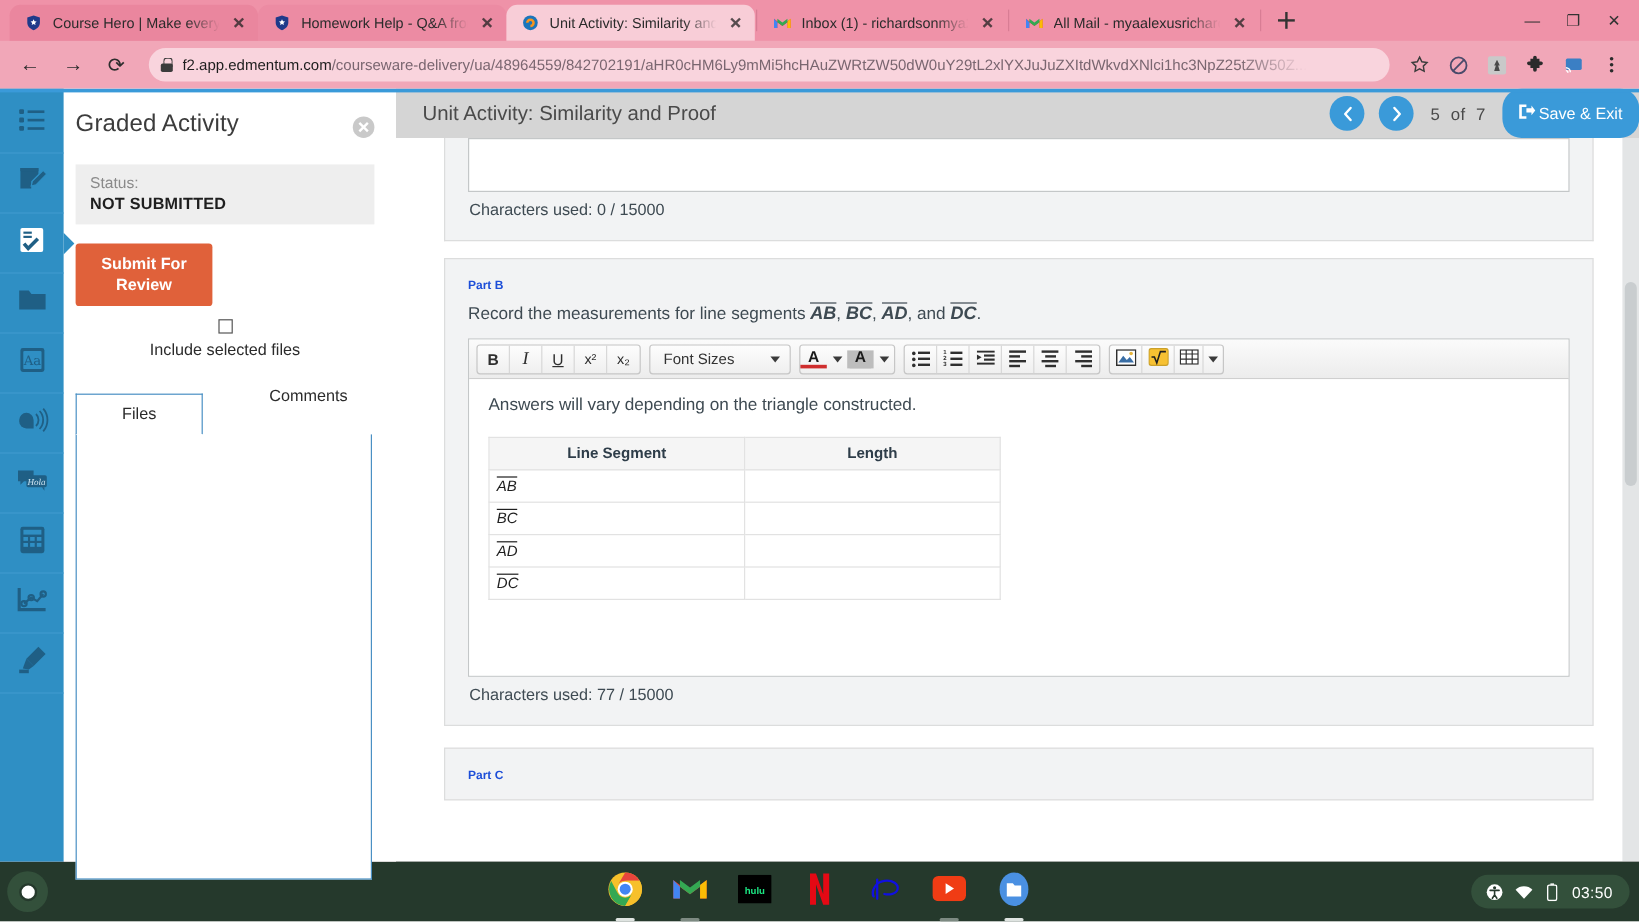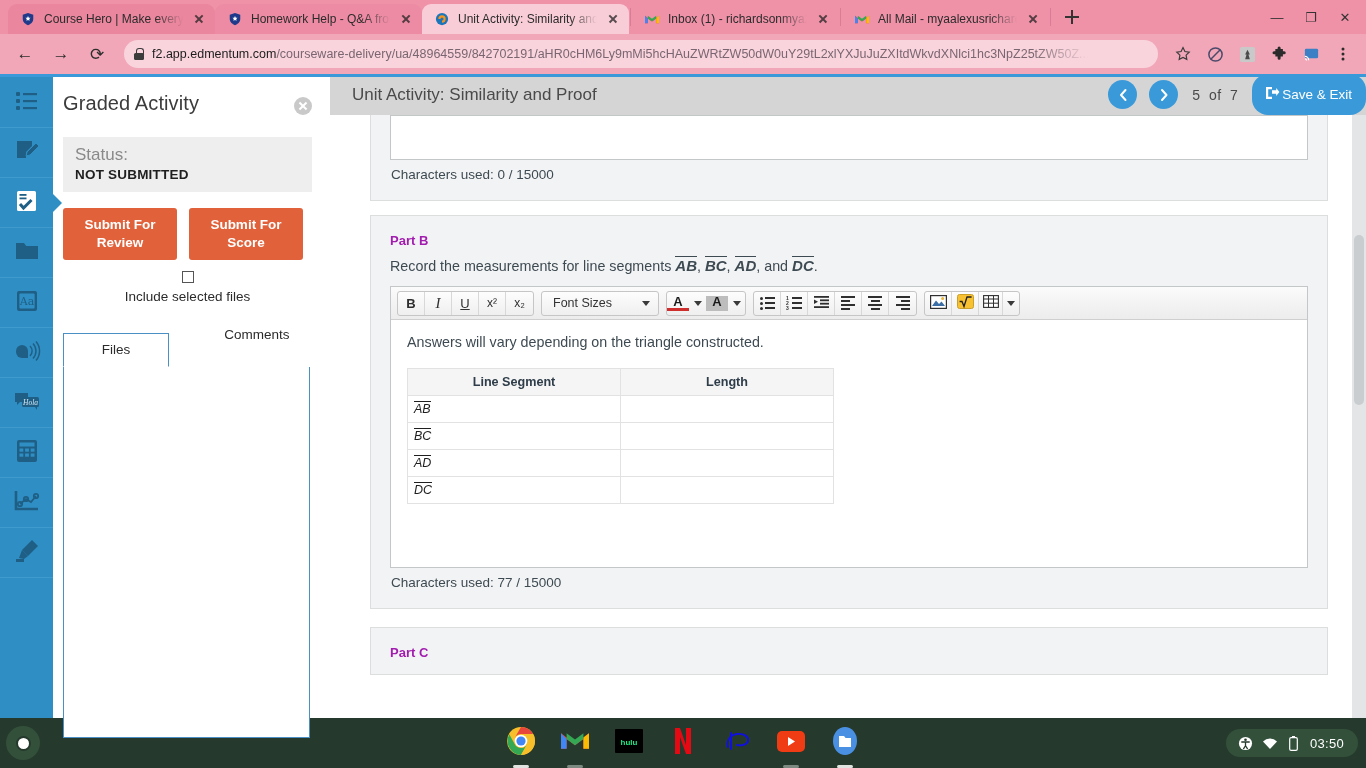--- a/index.html
+++ b/index.html
@@ -92,21 +92,21 @@
   .panel-head { display: flex; align-items: flex-start; justify-content: space-between; }
   .panel-title { font-size: 20px; color: #3c3c3c; font-weight: 400; letter-spacing: .1px; }
   .close-round { width: 18px; height: 18px; border-radius: 50%; background: #c9c9c9; position: relative; margin-top: 5px; }
   .close-round::before, .close-round::after {
     content:""; position: absolute; left: 4px; top: 8px; width: 10px; height: 2px; background: #fff;
   }
   .close-round::before { transform: rotate(45deg); }
   .close-round::after  { transform: rotate(-45deg); }
 
   .status-box { margin-top: 22px; background: #eeeeee; padding: 8px 12px 10px; }
-  .status-lbl { font-size: 17px; color: #8a8a8a; }
+  .status-lbl { font-size: 13px; color: #8a8a8a; }
   .status-val { font-size: 13.5px; color: #1f1f1f; font-weight: bold; letter-spacing: .2px; margin-top: 2px; }
 
   .btn-row { display: flex; gap: 12px; margin-top: 16px; }
   .orange-btn {
     background: #e0613a; color: #fff; border: none; border-radius: 3px;
     font-size: 13.5px; font-weight: bold; line-height: 1.35;
     padding: 8px 6px; width: 114px; text-align: center; font-family: inherit;
   }
 
   .chk-row { display: flex; align-items: center; gap: 6px; margin-top: 11px; flex-direction: column; }
@@ -140,21 +140,21 @@
 
   .card { background: #f2f3f4; border: 1px solid #dcdddd; margin: 0 24px 0 40px; }
   .card.top { border-top: none; margin-bottom: 14px; }
   .card-inner { padding: 0 19px 14px; }
 
   .editor-box { background: #fff; border: 1px solid #c4c7c8; }
   .editor-area-top { height: 45px; }
 
   .chars { font-size: 13.5px; color: #3e4a52; padding: 7px 0 4px 1px; }
 
-  .part-title { font-size: 13px; color: #a21caf; font-weight: bold; padding-top: 17px; }
+  .part-title { font-size: 10px; color: #1d4ed8; font-weight: bold; padding-top: 17px; }
   .part-desc { font-size: 14.3px; color: #3e4a52; padding-top: 8px; }
   .seg { font-style: italic; font-weight: bold; border-top: 1.6px solid #3e4a52; padding-top: 1px; display: inline-block; line-height: 1.05; font-size: 15px; }
 
   
   .rte { border: 1px solid #c4c7c8; background: #f6f6f6; margin-top: 12px; }
   .rte-bar {
     height: 33px; display: flex; align-items: center; gap: 7px; padding: 0 6px;
     background: linear-gradient(#fbfbfb,#ececec); border-bottom: 1px solid #cfcfcf;
   }
   .grp { display: flex; align-items: center; background: linear-gradient(#fdfdfd,#efefef);
@@ -452,21 +452,20 @@
         <div class="close-round"></div>
       </div>
 
       <div class="status-box">
         <div class="status-lbl">Status:</div>
         <div class="status-val">NOT SUBMITTED</div>
       </div>
 
       <div class="btn-row">
         <button class="orange-btn">Submit For Review</button>
-        <button class="orange-btn">Submit For Score</button>
       </div>
 
       <div class="chk-row">
         <span class="chk"></span>
         <span class="chk-lbl">Include selected files</span>
       </div>
 
       <div class="tabs-wrap">
         <div class="tabs-row">
           <div class="ftab sel">Files</div>

